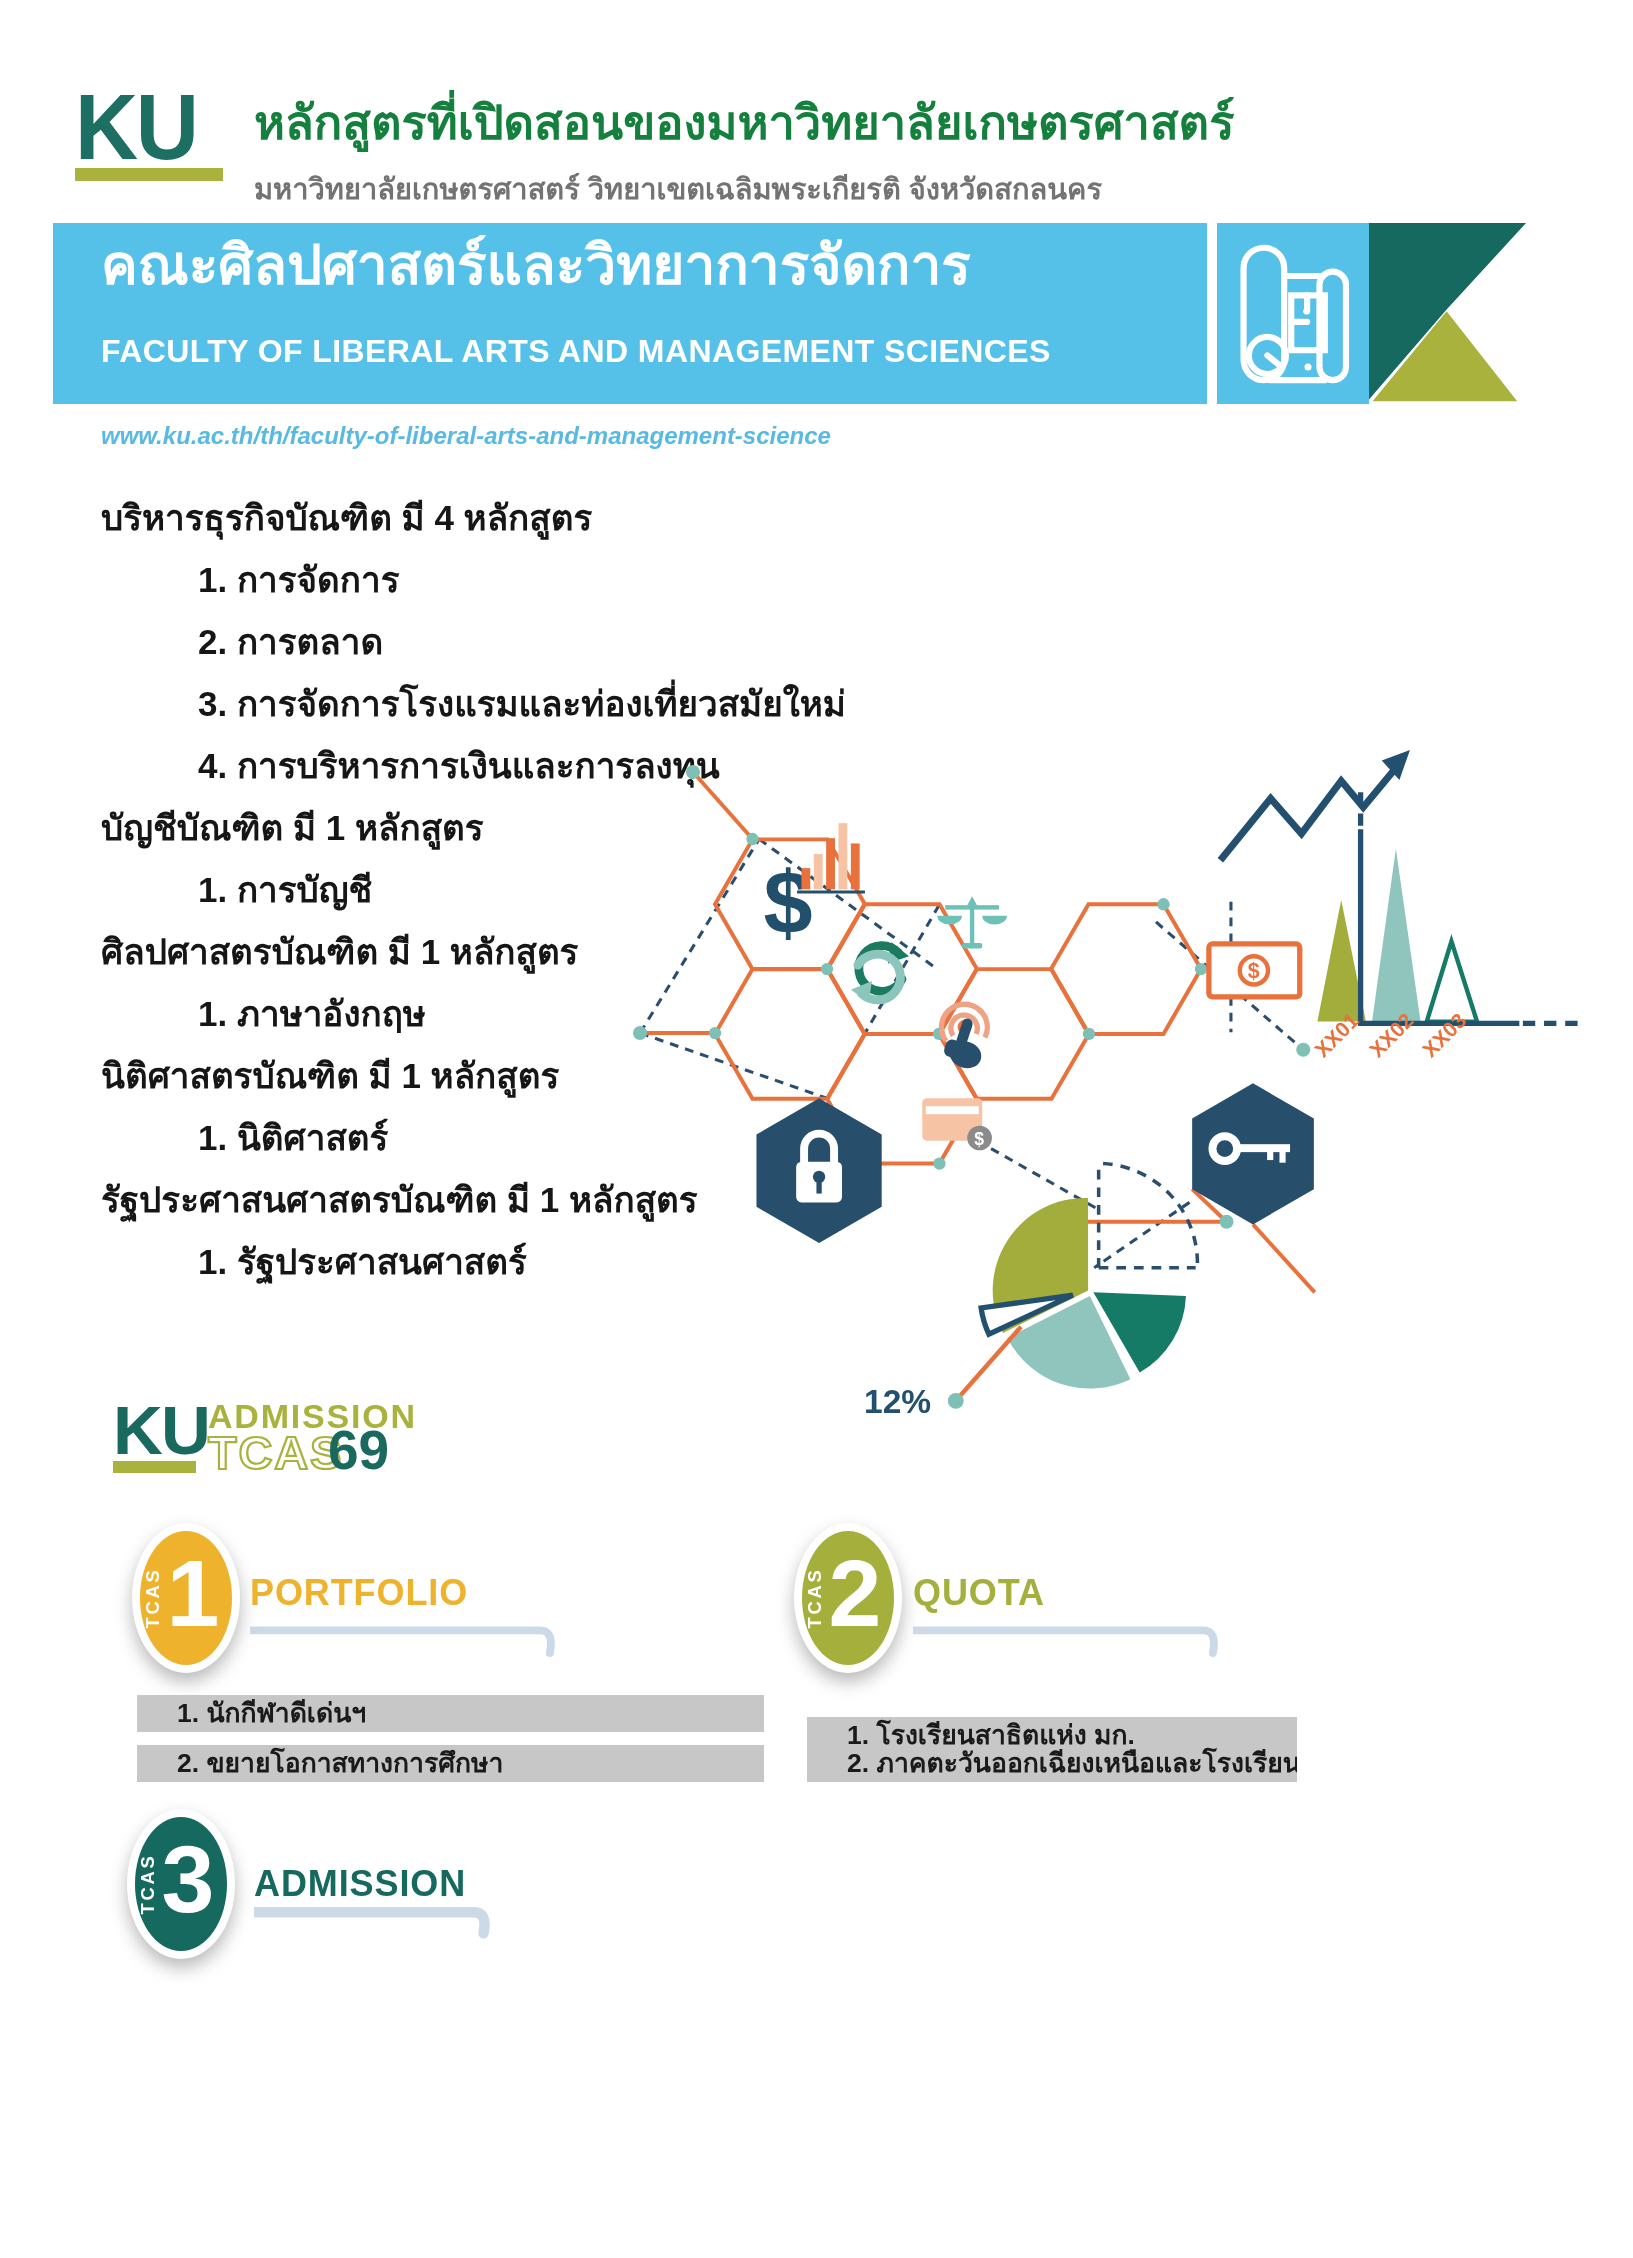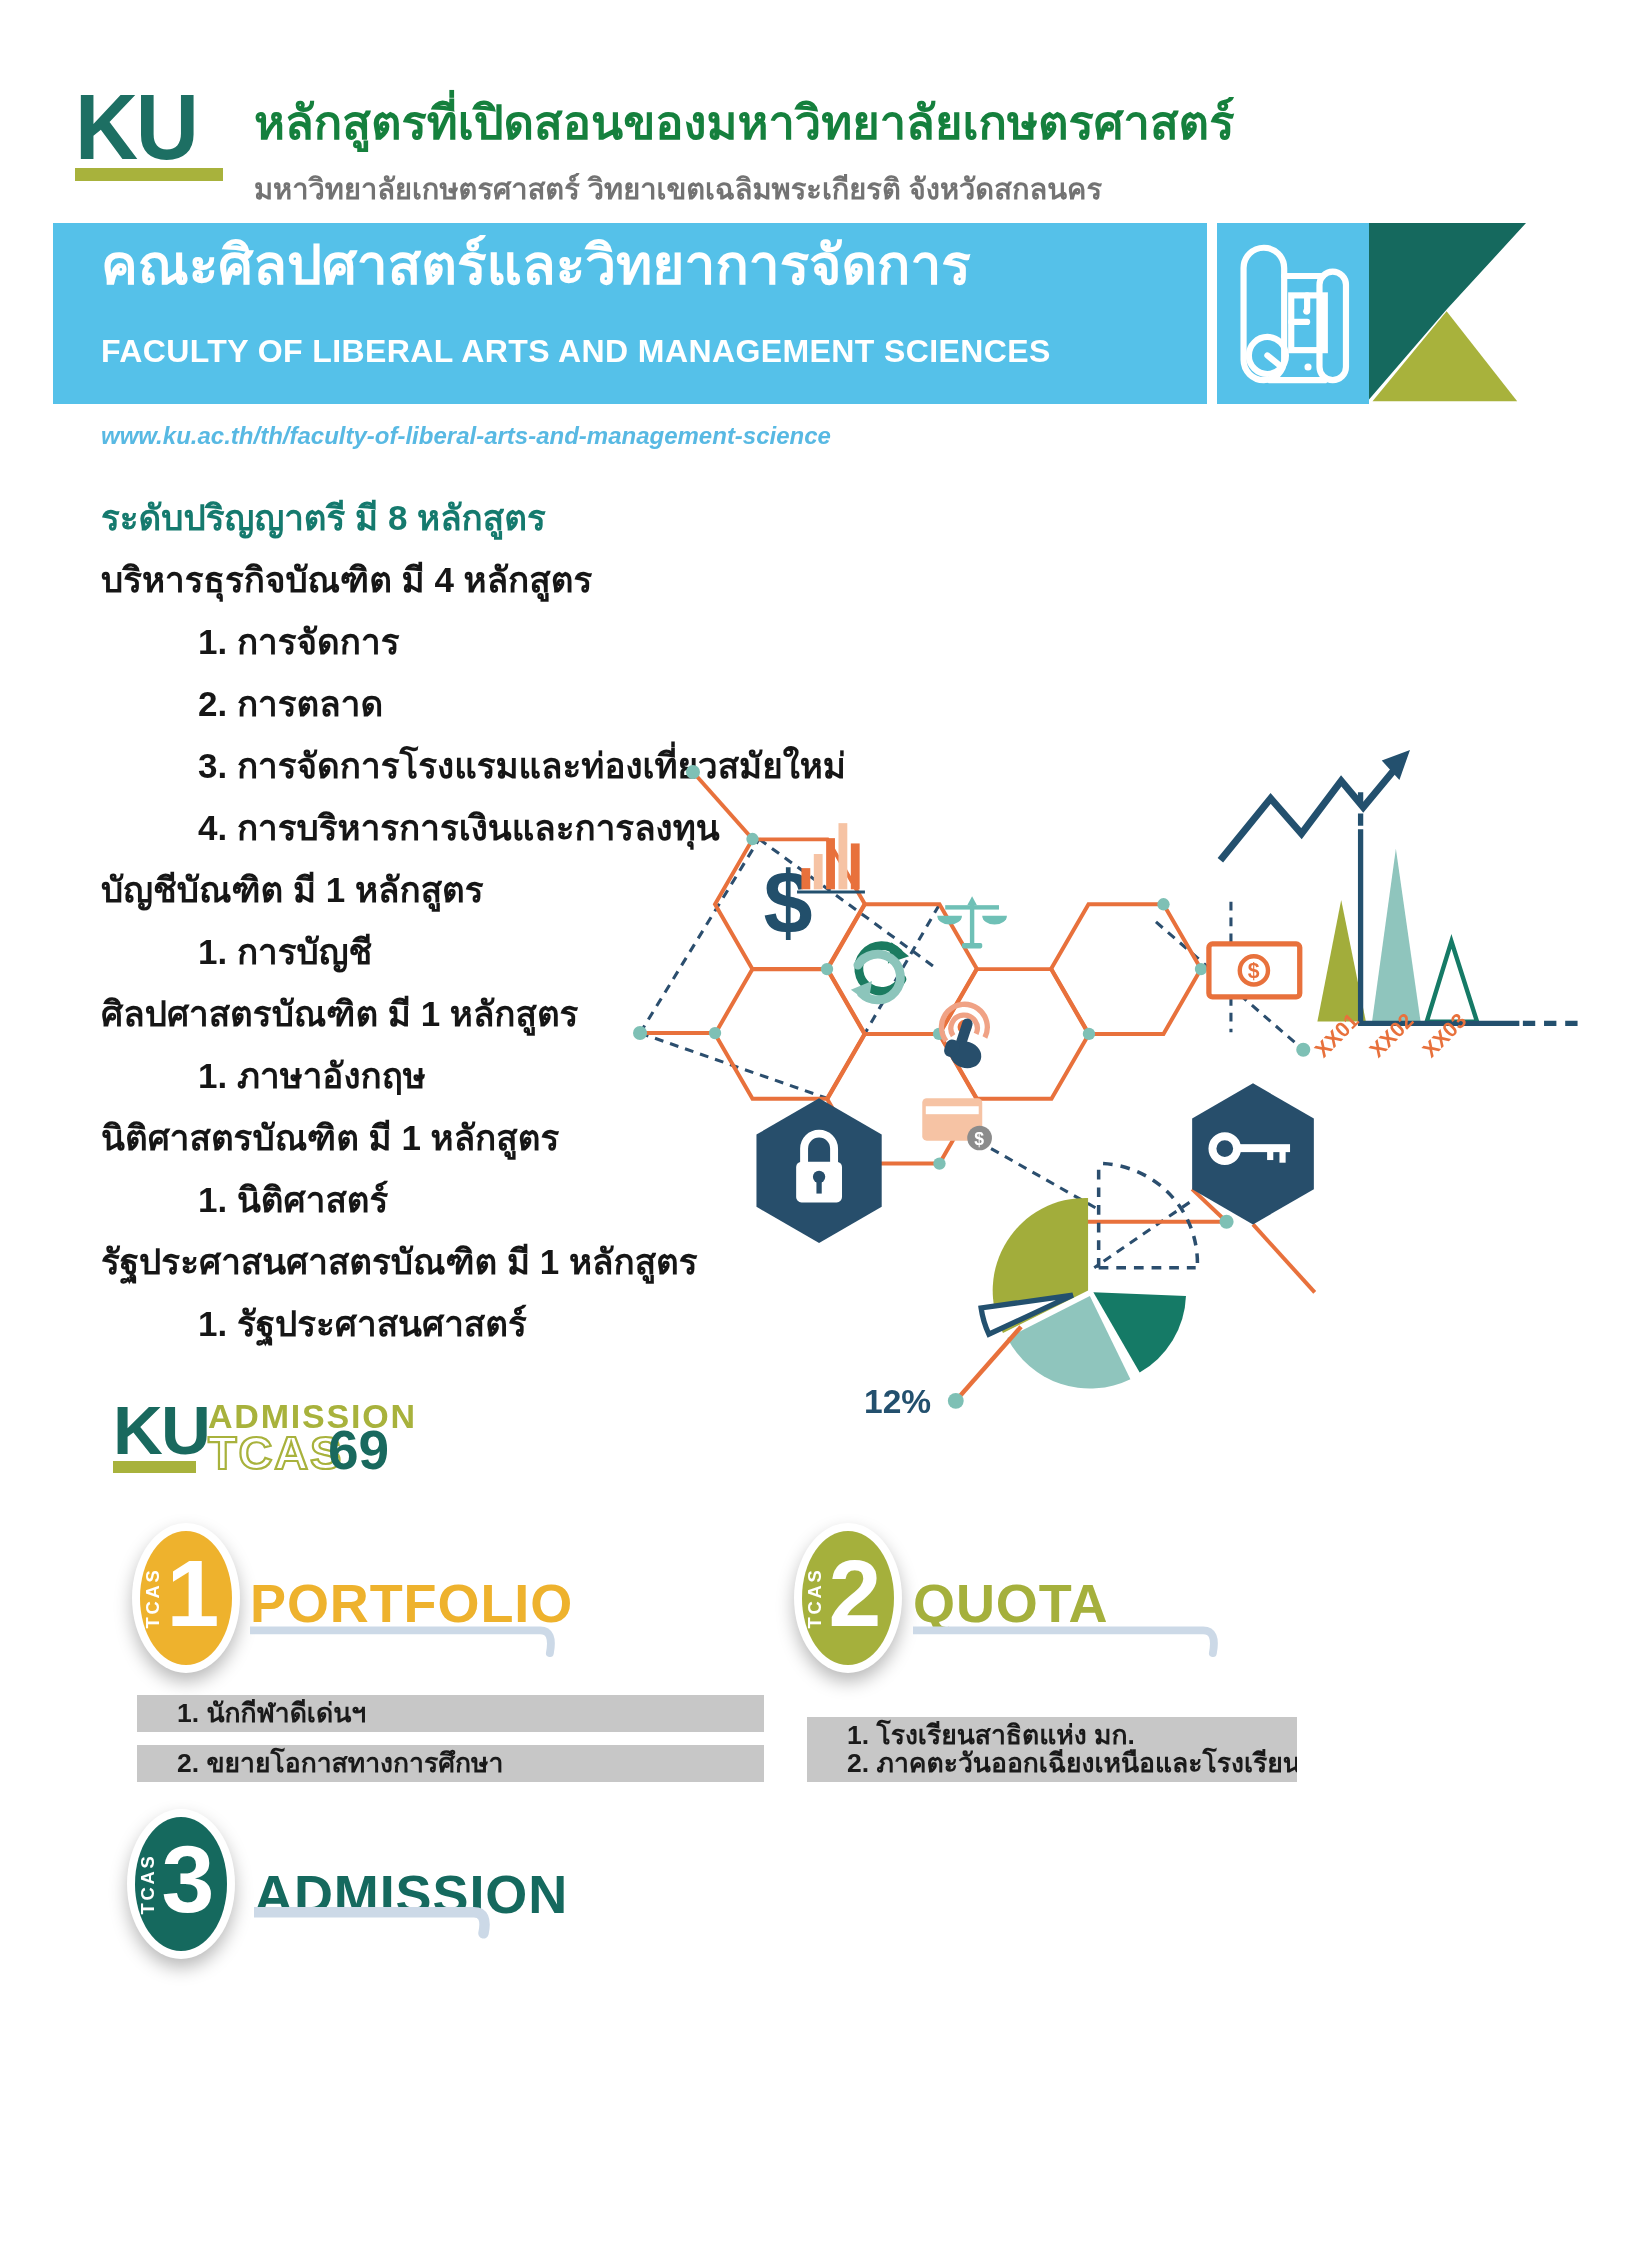--- a/index.html
+++ b/index.html
@@ -42,21 +42,21 @@
 
   
   .badge{width:108px;height:150px;background:#ffffff;border-radius:50%;
     box-shadow:0 8.8px 17.6px rgba(0,0,0,.28);}
   .badge-inner{position:absolute;left:8px;top:8px;right:8px;bottom:8px;border-radius:50%;}
   .badge-vlabel{position:absolute;left:1.8px;top:50%;transform:translateY(-50%) ;
     writing-mode:vertical-rl;text-orientation:mixed;transform:translateY(-50%) rotate(180deg);
     color:#fff;font-size:18.5px;font-weight:bold;letter-spacing:2.6px;}
   .badge-num{position:absolute;left:26.5px;top:50%;transform:translateY(-54%);
     color:#fff;font-size:95px;font-weight:bold;}
-  .round-title{font-size:54px;font-weight:bold;letter-spacing:0.9px;}
+  .round-title{font-size:36px;font-weight:bold;letter-spacing:0.9px;}
   .swoosh{stroke:#ccd9e7;stroke-width:9;fill:none;stroke-linecap:round;}
   .graybar{height:37px;background:#c7c7c7;line-height:37px;font-size:26.5px;font-weight:bold;
     color:#1a1a1a;padding-left:40px;white-space:nowrap;overflow:hidden;}
 </style>
 </head>
 <body>
 
 <div class="abs ku-logo-text">KU</div>
 <div class="abs ku-logo-bar"></div>
 <div class="abs page-title">หลักสูตรที่เปิดสอนของมหาวิทยาลัยเกษตรศาสตร์</div>
@@ -86,21 +86,20 @@
 <div class="abs banner-kshape">
   <svg width="157" height="181" viewBox="0 0 178 205">
     <polygon points="0,0 178,0 88,98 0,200" fill="#15695e"></polygon>
     <polygon points="88,100 168,202 4,202" fill="#a8b23c"></polygon>
   </svg>
 </div>
 
 <div class="abs site-url">www.ku.ac.th/th/faculty-of-liberal-arts-and-management-science</div>
 
 <div class="abs programs">
-  <div class="prog-line prog-level">ระดับปริญญาตรี มี 8 หลักสูตร</div>
   <div class="prog-line">บริหารธุรกิจบัณฑิต มี 4 หลักสูตร</div>
   <div class="prog-line prog-item">1. การจัดการ</div>
   <div class="prog-line prog-item">2.  การตลาด</div>
   <div class="prog-line prog-item">3. การจัดการโรงแรมและท่องเที่ยวสมัยใหม่</div>
   <div class="prog-line prog-item">4.  การบริหารการเงินและการลงทุน</div>
   <div class="prog-line">บัญชีบัณฑิต มี 1 หลักสูตร</div>
   <div class="prog-line prog-item">1. การบัญชี</div>
   <div class="prog-line">ศิลปศาสตรบัณฑิต มี 1 หลักสูตร</div>
   <div class="prog-line prog-item">1. ภาษาอังกฤษ</div>
   <div class="prog-line">นิติศาสตรบัณฑิต มี 1 หลักสูตร</div>

